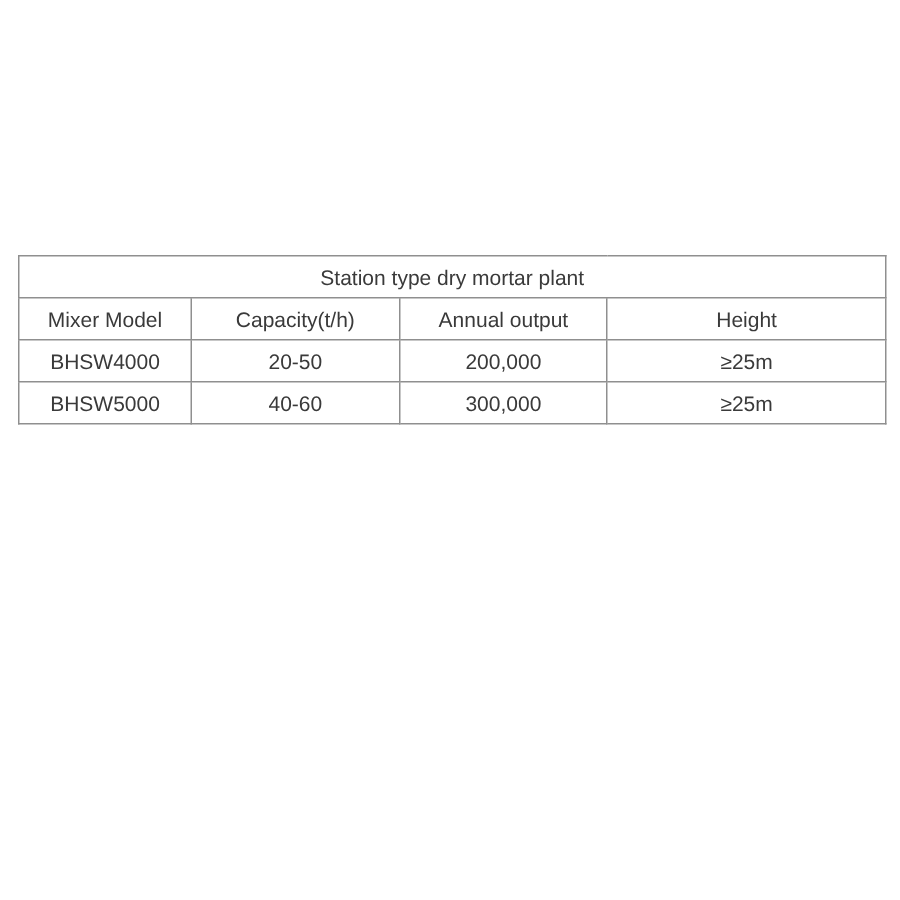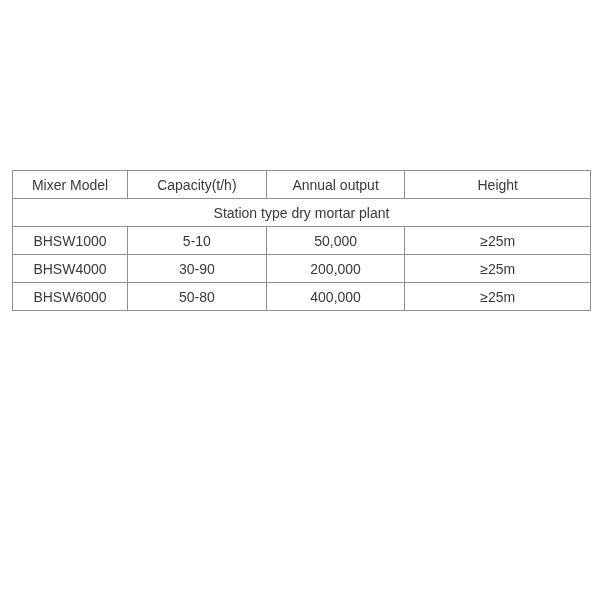--- a/index.html
+++ b/index.html
@@ -49,41 +49,35 @@
 <div class="spec-table-wrap">
   <table class="spec-table">
     <colgroup>
       <col style="width:19.9%">
       <col style="width:24.0%">
       <col style="width:24.0%">
       <col style="width:32.1%">
     </colgroup>
     <tbody>
       <tr>
+        <td class="title-cell" colspan="4">Station type dry mortar plant</td>
+      </tr>
+      <tr>
         <th>Mixer Model</th>
         <th>Capacity(t/h)</th>
         <th>Annual output</th>
         <th>Height</th>
       </tr>
       <tr>
-        <td class="title-cell" colspan="4">Station type dry mortar plant</td>
-      </tr>
-      <tr>
-        <td>BHSW1000</td>
-        <td>5-10</td>
-        <td>50,000</td>
-        <td>≥25m</td>
-      </tr>
-      <tr>
         <td>BHSW4000</td>
-        <td>30-90</td>
+        <td>20-50</td>
         <td>200,000</td>
         <td>≥25m</td>
       </tr>
       <tr>
-        <td>BHSW6000</td>
-        <td>50-80</td>
-        <td>400,000</td>
+        <td>BHSW5000</td>
+        <td>40-60</td>
+        <td>300,000</td>
         <td>≥25m</td>
       </tr>
     </tbody>
   </table>
 </div>
 
 </body></html>

